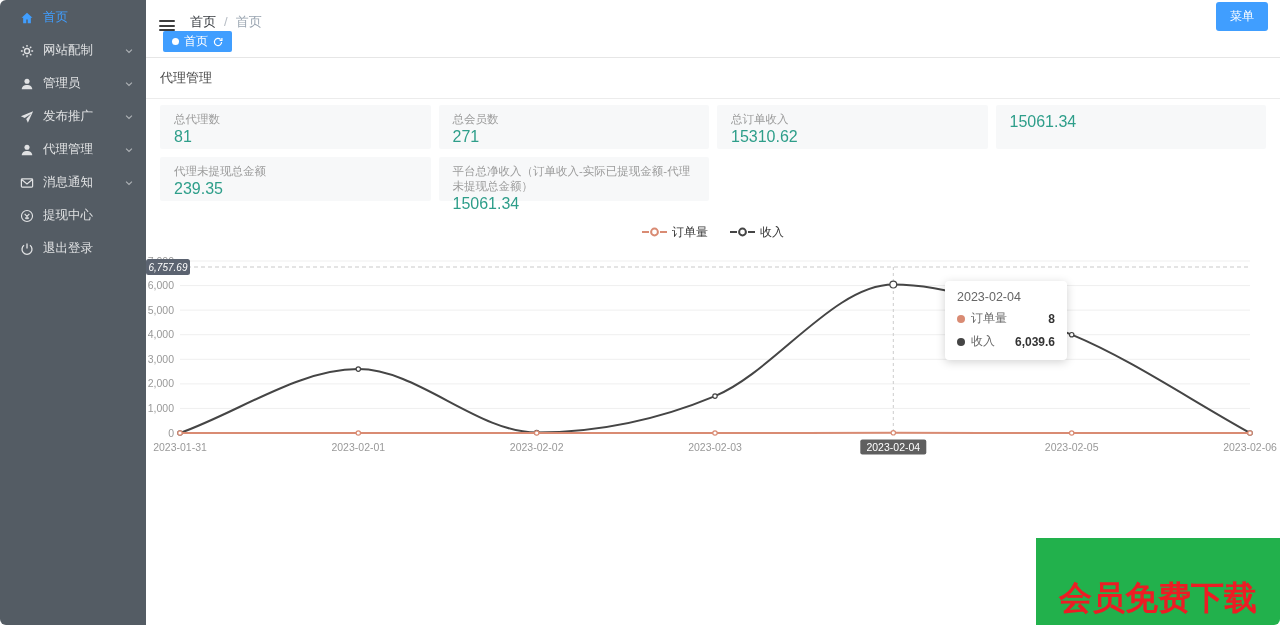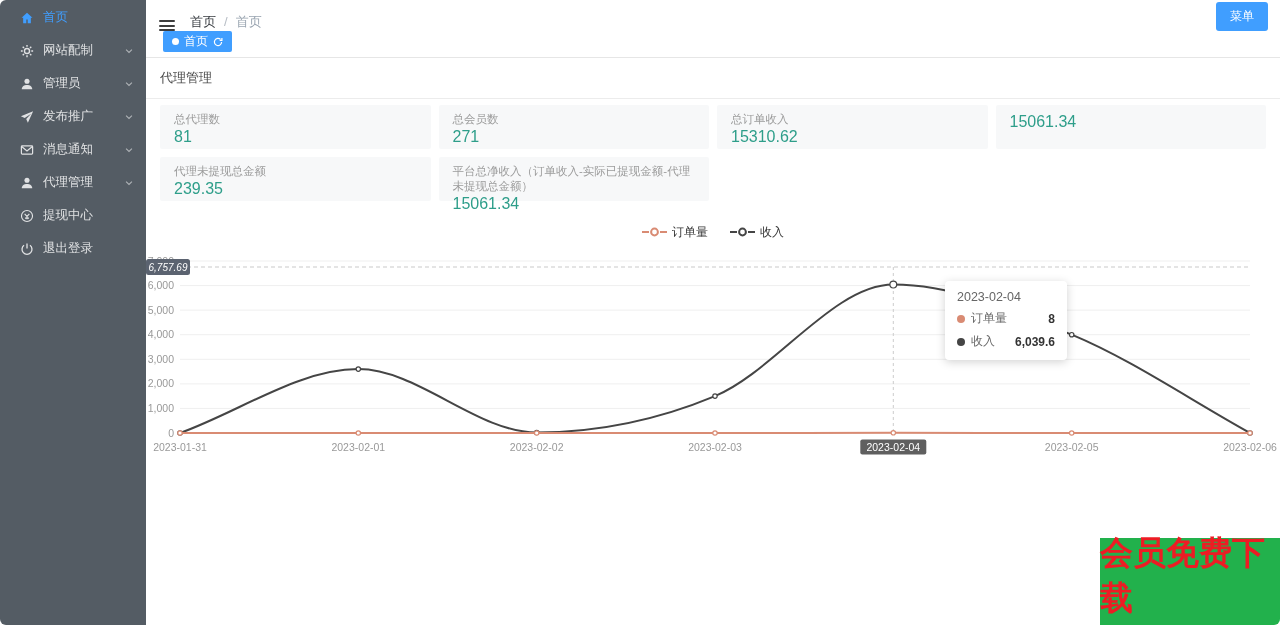--- a/index.html
+++ b/index.html
@@ -52,21 +52,21 @@
 
   .tooltip { position:absolute; left:799px; top:68px; background:#fff; border-radius:4px;
              box-shadow:0 2px 10px rgba(0,0,0,.18); padding:9px 12px 10px; min-width:100px; z-index:3; }
   .tooltip-title { font-size:12.5px; color:#666; }
   .tt-row { display:flex; align-items:center; font-size:12px; color:#666; margin-top:6px; }
   .tt-dot { width:8px; height:8px; border-radius:50%; margin-right:6px; flex:none; }
   .tt-name { margin-right:20px; }
   .tt-val { margin-left:auto; font-weight:bold; color:#333; }
 
   
-  .promo { position:absolute; right:0; bottom:0; width:180px; height:87px; display:flex; align-items:flex-end;
+  .promo { position:absolute; right:0; bottom:0; width:244px; height:87px; display:flex; align-items:flex-end;
            justify-content:center; padding-bottom:4px; font-weight:bold; font-size:33px; cursor:pointer; }
 </style>
 </head>
 <body>
 
 <div class="app">
 
   <aside class="sidebar">
     <nav id="sidebar-menu">
         <div class="side-item active">
@@ -122,40 +122,40 @@
           </span>
           <span>发布推广</span>
           <span class="chev">
             <svg viewBox="0 0 12 12" fill="none" stroke="currentColor" stroke-width="1.3">
               <path d="M2.5 4.3L6 7.8l3.5-3.5"></path>
             </svg>
           </span>
         </div>
         <div class="side-item">
           <span class="ico">
+            <svg viewBox="0 0 16 16" fill="currentColor">
+              <circle cx="8" cy="4.8" r="2.9"></circle>
+              <path d="M2 14c0-3.4 2.7-5 6-5s6 1.6 6 5z"></path>
+            </svg>
+          </span>
+          <span>代理管理</span>
+          <span class="chev">
+            <svg viewBox="0 0 12 12" fill="none" stroke="currentColor" stroke-width="1.3">
+              <path d="M2.5 4.3L6 7.8l3.5-3.5"></path>
+            </svg>
+          </span>
+        </div>
+        <div class="side-item">
+          <span class="ico">
             <svg viewBox="0 0 16 16" fill="none" stroke="currentColor" stroke-width="1.4">
               <rect x="1.6" y="3.2" width="12.8" height="9.6" rx="1"></rect>
               <path d="M2.2 4.2L8 9l5.8-4.8"></path>
             </svg>
           </span>
           <span>消息通知</span>
-          <span class="chev">
-            <svg viewBox="0 0 12 12" fill="none" stroke="currentColor" stroke-width="1.3">
-              <path d="M2.5 4.3L6 7.8l3.5-3.5"></path>
-            </svg>
-          </span>
-        </div>
-        <div class="side-item">
-          <span class="ico">
-            <svg viewBox="0 0 16 16" fill="currentColor">
-              <circle cx="8" cy="4.8" r="2.9"></circle>
-              <path d="M2 14c0-3.4 2.7-5 6-5s6 1.6 6 5z"></path>
-            </svg>
-          </span>
-          <span>代理管理</span>
           <span class="chev">
             <svg viewBox="0 0 12 12" fill="none" stroke="currentColor" stroke-width="1.3">
               <path d="M2.5 4.3L6 7.8l3.5-3.5"></path>
             </svg>
           </span>
         </div>
         <div class="side-item">
           <span class="ico">
             <svg viewBox="0 0 16 16" fill="none" stroke="currentColor" stroke-width="1.3">
               <circle cx="8" cy="8" r="6.3"></circle>

